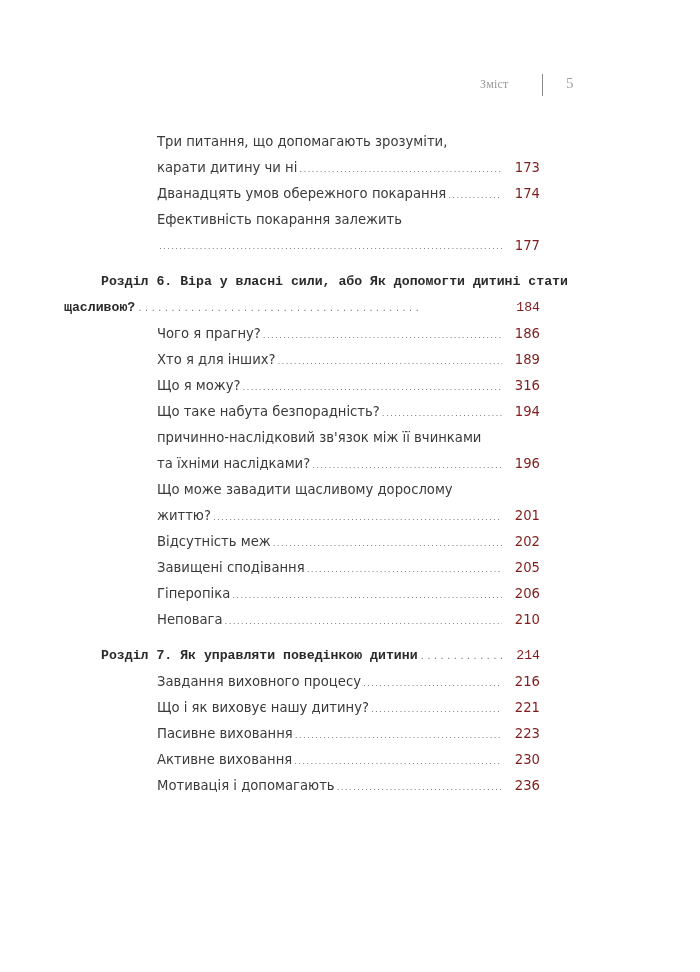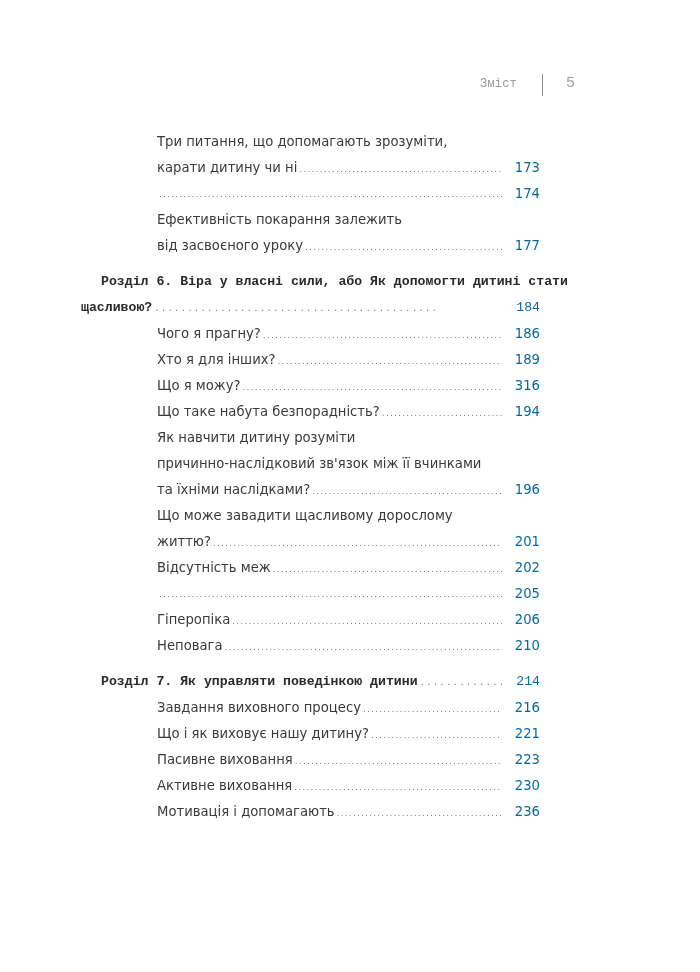--- a/index.html
+++ b/index.html
@@ -2,55 +2,55 @@
 <html><head>
 <meta charset="utf-8">
 <style>
   html, body { margin: 0; padding: 0; background: #ffffff; }
   body {
     width: 700px; height: 972px; position: relative; overflow: hidden;
     font-family: "Liberation Sans", sans-serif; color: #3a3a3a;
   }
   .running-head {
     position: absolute; top: 74px; left: 470px; width: 130px; height: 24px;
-    font-family: Liberation Mono, monospace;
+    font-family: Liberation Serif, serif;
   }
   .rh-title {
     position: absolute; left: 10px; top: 3px; font-size: 12px; color: #9a9a9a; letter-spacing: 0.2px;
   }
   .rh-divider {
     position: absolute; left: 72px; top: 0; width: 1px; height: 22px; background: #8a8a8a;
   }
   .rh-page {
     position: absolute; left: 96px; top: 1px; font-size: 15px; color: #a0a0a0; font-weight: 300;
   }
   .toc {
     position: absolute; top: 129px; left: 0; width: 700px;
     font-family: "DejaVu Sans", sans-serif; font-size: 13.2px;
   }
   .entry { position: relative; }
   .line {
     position: relative; height: 26px; line-height: 26px; white-space: nowrap;
   }
   .entry.sub .line { padding-left: 157px; }
   .entry.chapter .line { padding-left: 101px; font-weight: bold; color: #2a2a2a; font-family: Liberation Mono, monospace; }
-  .entry.chapter .line.cont { padding-left: 81px; }
+  .entry.chapter .line.cont { padding-left: 64px; }
   .lead {
     display: flex; width: 345px; align-items: baseline;
   }
   .entry.chapter .line .lead { width: 401px; }
   .entry.chapter .line.cont .lead { width: 355px; }
   .lead .txt { flex: 0 0 auto; }
   .lead .dots {
     flex: 1 1 auto; overflow: hidden; font-weight: normal; color: #777;
     font-size: 9px; letter-spacing: 1.2px; margin-left: 2px;
   }
   .page {
     position: absolute; right: 160px; top: 0; width: 40px; text-align: right;
-    font-weight: normal; color: #0369a1;
+    font-weight: normal; color: #7f1d1d;
   }
   .entry.gap-before { margin-top: 10px; }
 </style>
 </head>
 <body>
 
 <div class="running-head">
   <span class="rh-title">Зміст</span>
   <span class="rh-divider"></span>
   <span class="rh-page">5</span>
@@ -67,34 +67,34 @@
         <div class="lead">
           <span class="txt">карати дитину чи ні</span>
           <span class="dots">........................................................................................................................................................................................................</span>
         </div>
         <span class="page">173</span>
       </div>
     </div>
     <div class="entry sub">
       <div class="line">
         <div class="lead">
+          <span class="txt">Дванадцять умов обережного покарання</span>
           <span class="dots">........................................................................................................................................................................................................</span>
         </div>
         <span class="page">174</span>
       </div>
     </div>
     <div class="entry sub">
       <div class="line">
         <div class="lead">
           <span class="txt">Ефективність покарання залежить</span>
         </div>
       </div>
       <div class="line cont">
         <div class="lead">
-          <span class="txt">від засвоєного уроку</span>
           <span class="dots">........................................................................................................................................................................................................</span>
         </div>
         <span class="page">177</span>
       </div>
     </div>
     <div class="entry chapter gap-before">
       <div class="line">
         <div class="lead">
           <span class="txt">Розділ 6. Віра у власні сили, або Як допомогти дитині стати</span>
         </div>
@@ -137,25 +137,20 @@
     <div class="entry sub">
       <div class="line">
         <div class="lead">
           <span class="txt">Що таке набута безпорадність?</span>
           <span class="dots">........................................................................................................................................................................................................</span>
         </div>
         <span class="page">194</span>
       </div>
     </div>
     <div class="entry sub">
-      <div class="line">
-        <div class="lead">
-          <span class="txt">Як навчити дитину розуміти</span>
-        </div>
-      </div>
       <div class="line cont">
         <div class="lead">
           <span class="txt">причинно-наслідковий зв'язок між її вчинками</span>
         </div>
       </div>
       <div class="line cont">
         <div class="lead">
           <span class="txt">та їхніми наслідками?</span>
           <span class="dots">........................................................................................................................................................................................................</span>
         </div>
@@ -181,20 +176,21 @@
         <div class="lead">
           <span class="txt">Відсутність меж</span>
           <span class="dots">........................................................................................................................................................................................................</span>
         </div>
         <span class="page">202</span>
       </div>
     </div>
     <div class="entry sub">
       <div class="line">
         <div class="lead">
+          <span class="txt">Завищені сподівання</span>
           <span class="dots">........................................................................................................................................................................................................</span>
         </div>
         <span class="page">205</span>
       </div>
     </div>
     <div class="entry sub">
       <div class="line">
         <div class="lead">
           <span class="txt">Гіперопіка</span>
           <span class="dots">........................................................................................................................................................................................................</span>

